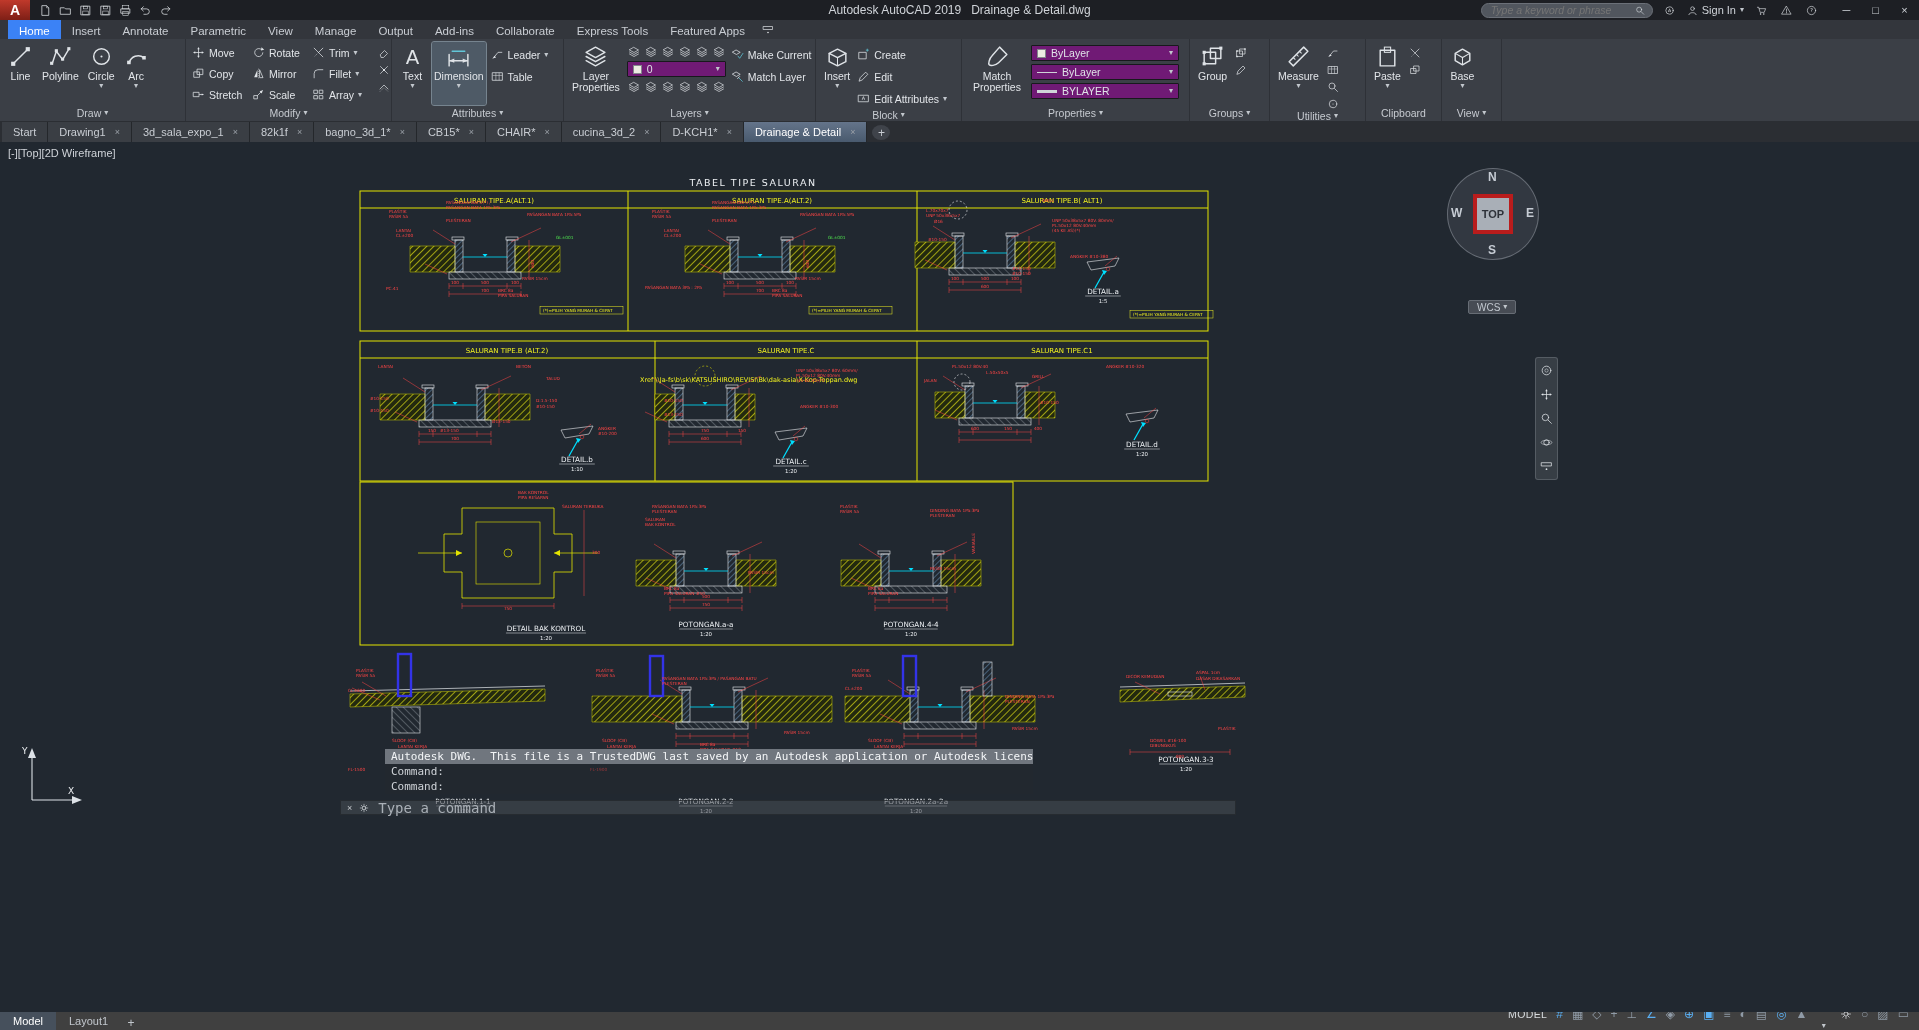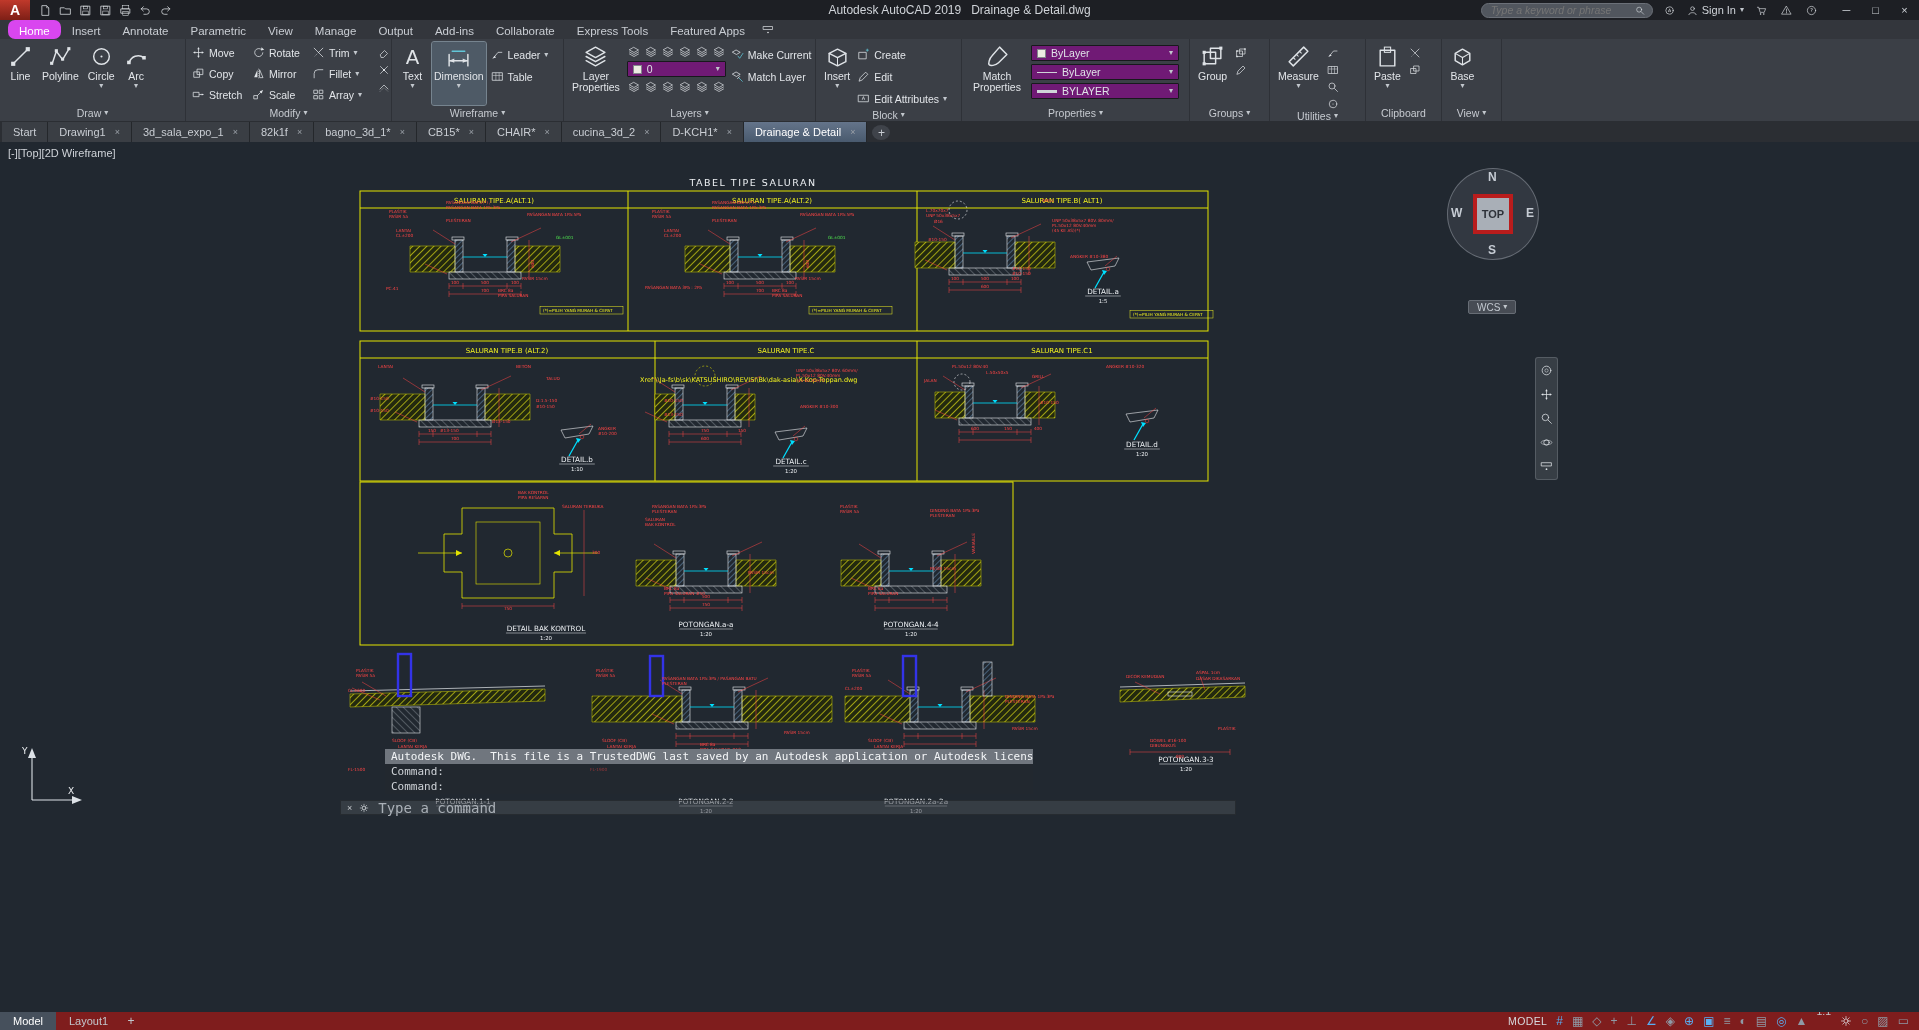--- a/index.html
+++ b/index.html
@@ -20,21 +20,21 @@
   .searchbox svg,.tbi svg{width:11px;height:11px;}
   .tbi{display:flex;align-items:center;justify-content:center;width:16px;height:16px;}
   .signin{display:flex;align-items:center;gap:4px;font-size:11px;color:#d0d4d9;}
   .signin svg{width:11px;height:11px;}
   .wbtns{display:flex;margin-left:4px;}
   .wbtn{width:29px;height:20px;display:flex;align-items:center;justify-content:center;color:#cfd3d8;font-size:11px;}
 
   
   .menurow{height:19px;background:#33363c;display:flex;align-items:stretch;padding-left:8px;}
   .mtab{padding:2px 11px 0;font-size:11.5px;color:#c9cdd3;display:flex;align-items:center;}
-  .mtab.active{background:#d946ef;color:#fff;border-radius:7px;}
+  .mtab.active{background:#3b82f6;color:#fff;}
   .ribopts{display:flex;align-items:center;margin-left:6px;}
   .ribopts svg{width:12px;height:12px;}
 
   
   .ribbon{height:82px;background:#3b3f46;display:flex;}
   .rpanel{border-right:1px solid #2e3137;display:flex;flex-direction:column;flex:0 0 auto;}
   .rbody{flex:1;display:flex;gap:5px;padding:3px 6px 0;}
   .rlabel{height:16px;text-align:center;font-size:10.5px;color:#c6cad0;display:flex;align-items:center;justify-content:center;gap:3px;}
   .bigbtn{display:flex;flex-direction:column;align-items:center;font-size:10.5px;color:#e2e5e9;text-align:center;padding:2px 2px 0;border-radius:2px;line-height:11px;}
   .bigbtn svg{width:25px;height:25px;margin-bottom:2px;flex:0 0 auto;}
@@ -74,21 +74,21 @@
   .cmdfloat{position:absolute;left:385px;top:607px;width:648px;background:rgba(36,40,46,.5);font-family:"DejaVu Sans Mono","Liberation Mono",monospace;font-size:11px;color:#ced2d7;z-index:5;}
   .trust{background:#70767e;color:#f3f5f7;padding:1px 6px;white-space:pre;overflow:hidden;}
   .cmdline{padding:1px 6px;height:15px;}
   .cmddock{position:absolute;left:340px;top:658px;width:896px;height:15px;background:rgba(72,78,86,.55);border:1px solid rgba(28,31,35,.6);display:flex;align-items:center;gap:7px;padding:0 6px;z-index:5;font-size:11px;}
   .cmddock .dkx{color:#c2c6cb;font-size:9px;}
   .cmddock svg{width:10px;height:10px;}
   .cmddock input{flex:1;background:transparent;border:none;outline:none;color:#c8cdd3;font-size:14px;font-family:"DejaVu Sans Mono","Liberation Mono",monospace;}
   .cmddock input::placeholder{color:#aab0b7;opacity:1;}
 
   
-  .bottombar{height:18px;background:#7f1d1d;display:flex;align-items:center;}
+  .bottombar{height:18px;background:#404040;display:flex;align-items:flex-end;}
   .ltab{padding:0 13px;font-size:11px;color:#c2c7cd;display:flex;align-items:center;height:18px;}
   .ltab.active{background:#46505c;color:#fff;}
   .lplus{width:20px;display:flex;align-items:center;justify-content:center;color:#c2c7cd;font-size:12px;}
   .sbar{margin-left:auto;display:flex;align-items:center;gap:9px;padding-right:10px;}
   .sb-model{font-size:10.5px;color:#d6dade;letter-spacing:.4px;}
   .sbi{color:#8f9aa6;font-size:12px;line-height:1;}
   .sbi.active{color:#59aef2;}
   .sb-scale{font-size:10.5px;color:#c2c7cd;display:flex;gap:12px;align-items:center;flex-direction:column;}
   .sbar svg{width:12px;height:12px;}
 
@@ -569,21 +569,21 @@
             </div>
           <div class="smallbtn">
               <svg>
                 <use href="#s-table"></use>
               </svg>
               <span>Table</span>
             </div>
         </div>
       </div>
       <div class="rlabel">
-          <span>Wireframe</span>
+          <span>Attributes</span>
           <span class="chev">▾</span>
         </div>
     </div>
 
     <div class="rpanel" style="width:252px">
       <div class="rbody">
         <div class="bigbtn" style="width:58px">
             <svg>
               <use href="#s-layers"></use>
             </svg>

